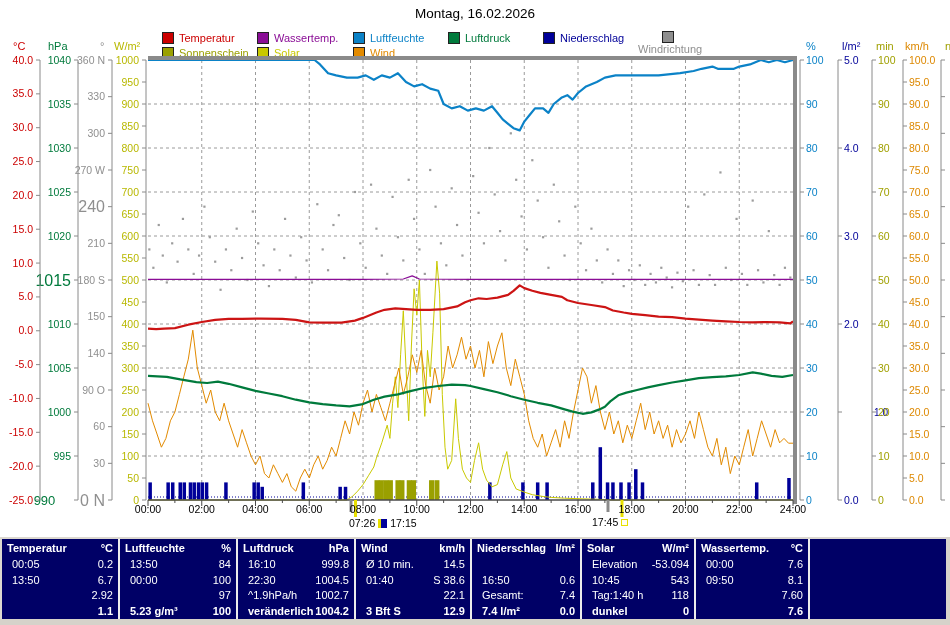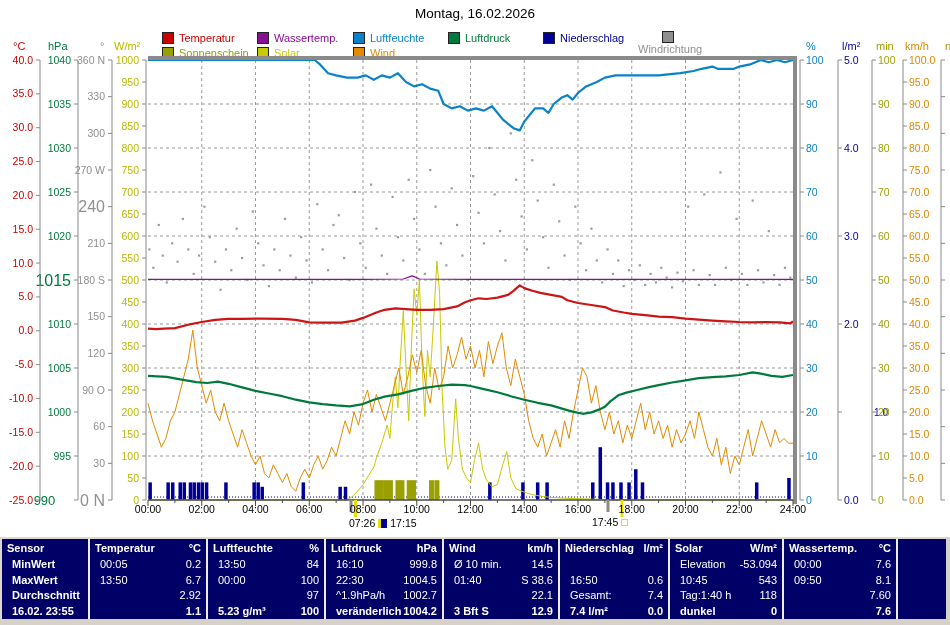--- a/index.html
+++ b/index.html
@@ -96,21 +96,21 @@
     <div style="position:absolute;font-size:13px;line-height:11px;white-space:nowrap;left:18px;top:494.5px;width:53px;text-align:center;color:#007a3c;" class="tick-label">990</div>
     <div style="position:absolute;font-size:11px;color:#007a3c;left:48px;top:41px;white-space:nowrap;" class="unit-label">hPa</div>
     <div style="position:absolute;font-size:10.5px;line-height:11px;white-space:nowrap;left:52px;top:54.5px;width:53px;text-align:right;color:#8f8f8f;" class="tick-label">360 N</div>
     <div style="position:absolute;font-size:10.5px;line-height:11px;white-space:nowrap;left:52px;top:91.16666666666666px;width:53px;text-align:right;color:#8f8f8f;" class="tick-label">330</div>
     <div style="position:absolute;font-size:10.5px;line-height:11px;white-space:nowrap;left:52px;top:127.83333333333331px;width:53px;text-align:right;color:#8f8f8f;" class="tick-label">300</div>
     <div style="position:absolute;font-size:10.5px;line-height:11px;white-space:nowrap;left:52px;top:164.5px;width:53px;text-align:right;color:#8f8f8f;" class="tick-label">270 W</div>
     <div style="position:absolute;font-size:16px;line-height:11px;white-space:nowrap;left:52px;top:201.16666666666666px;width:53px;text-align:right;color:#8f8f8f;" class="tick-label">240</div>
     <div style="position:absolute;font-size:10.5px;line-height:11px;white-space:nowrap;left:52px;top:237.83333333333331px;width:53px;text-align:right;color:#8f8f8f;" class="tick-label">210</div>
     <div style="position:absolute;font-size:10.5px;line-height:11px;white-space:nowrap;left:52px;top:274.5px;width:53px;text-align:right;color:#8f8f8f;" class="tick-label">180 S</div>
     <div style="position:absolute;font-size:10.5px;line-height:11px;white-space:nowrap;left:52px;top:311.16666666666663px;width:53px;text-align:right;color:#8f8f8f;" class="tick-label">150</div>
-    <div style="position:absolute;font-size:10.5px;line-height:11px;white-space:nowrap;left:52px;top:347.8333333333333px;width:53px;text-align:right;color:#8f8f8f;" class="tick-label">120</div>
+    <div style="position:absolute;font-size:10.5px;line-height:11px;white-space:nowrap;left:52px;top:347.8333333333333px;width:53px;text-align:right;color:#8f8f8f;" class="tick-label">140</div>
     <div style="position:absolute;font-size:10.5px;line-height:11px;white-space:nowrap;left:52px;top:384.5px;width:53px;text-align:right;color:#8f8f8f;" class="tick-label">90  O</div>
     <div style="position:absolute;font-size:10.5px;line-height:11px;white-space:nowrap;left:52px;top:421.16666666666663px;width:53px;text-align:right;color:#8f8f8f;" class="tick-label">60</div>
     <div style="position:absolute;font-size:10.5px;line-height:11px;white-space:nowrap;left:52px;top:457.8333333333333px;width:53px;text-align:right;color:#8f8f8f;" class="tick-label">30</div>
     <div style="position:absolute;font-size:16px;line-height:11px;white-space:nowrap;left:52px;top:494.5px;width:53px;text-align:right;color:#8f8f8f;" class="tick-label">0   N</div>
     <div style="position:absolute;font-size:11px;color:#8f8f8f;left:100px;top:41px;white-space:nowrap;" class="unit-label">°</div>
     <div style="position:absolute;font-size:10.5px;line-height:11px;white-space:nowrap;left:86px;top:54.5px;width:53px;text-align:right;color:#b8b800;" class="tick-label">1000</div>
     <div style="position:absolute;font-size:10.5px;line-height:11px;white-space:nowrap;left:86px;top:76.5px;width:53px;text-align:right;color:#b8b800;" class="tick-label">950</div>
     <div style="position:absolute;font-size:10.5px;line-height:11px;white-space:nowrap;left:86px;top:98.5px;width:53px;text-align:right;color:#b8b800;" class="tick-label">900</div>
     <div style="position:absolute;font-size:10.5px;line-height:11px;white-space:nowrap;left:86px;top:120.5px;width:53px;text-align:right;color:#b8b800;" class="tick-label">850</div>
     <div style="position:absolute;font-size:10.5px;line-height:11px;white-space:nowrap;left:86px;top:142.5px;width:53px;text-align:right;color:#b8b800;" class="tick-label">800</div>
@@ -559,38 +559,20 @@
   <span>07:26</span>
   <span class="sun-icon"></span>
   <span>17:15</span>
 </div>
 <div class="sunrow" id="sunrow2" style="left:592px;top:516px;">
   <span>17:45</span>
   <span class="dusk-icon"></span>
 </div>
 
 <div class="abs" id="statwrap">
-    <div class="scol" style="width: 88px;">
-      <div class="shead">
-        <span>Sensor</span>
-        <span></span>
-      </div>
-      <div class="srow b">
-        <span class="l">MinWert</span>
-      </div>
-      <div class="srow b">
-        <span class="l">MaxWert</span>
-      </div>
-      <div class="srow b">
-        <span class="l">Durchschnitt</span>
-      </div>
-      <div class="srow b">
-        <span class="l">16.02. 23:55</span>
-      </div>
-    </div>
     <div class="scol" style="width: 118px;">
       <div class="shead">
         <span>Temperatur</span>
         <span>°C</span>
       </div>
       <div class="srow">
         <span class="l">00:05</span>
         <span class="r">0.2</span>
       </div>
       <div class="srow">

